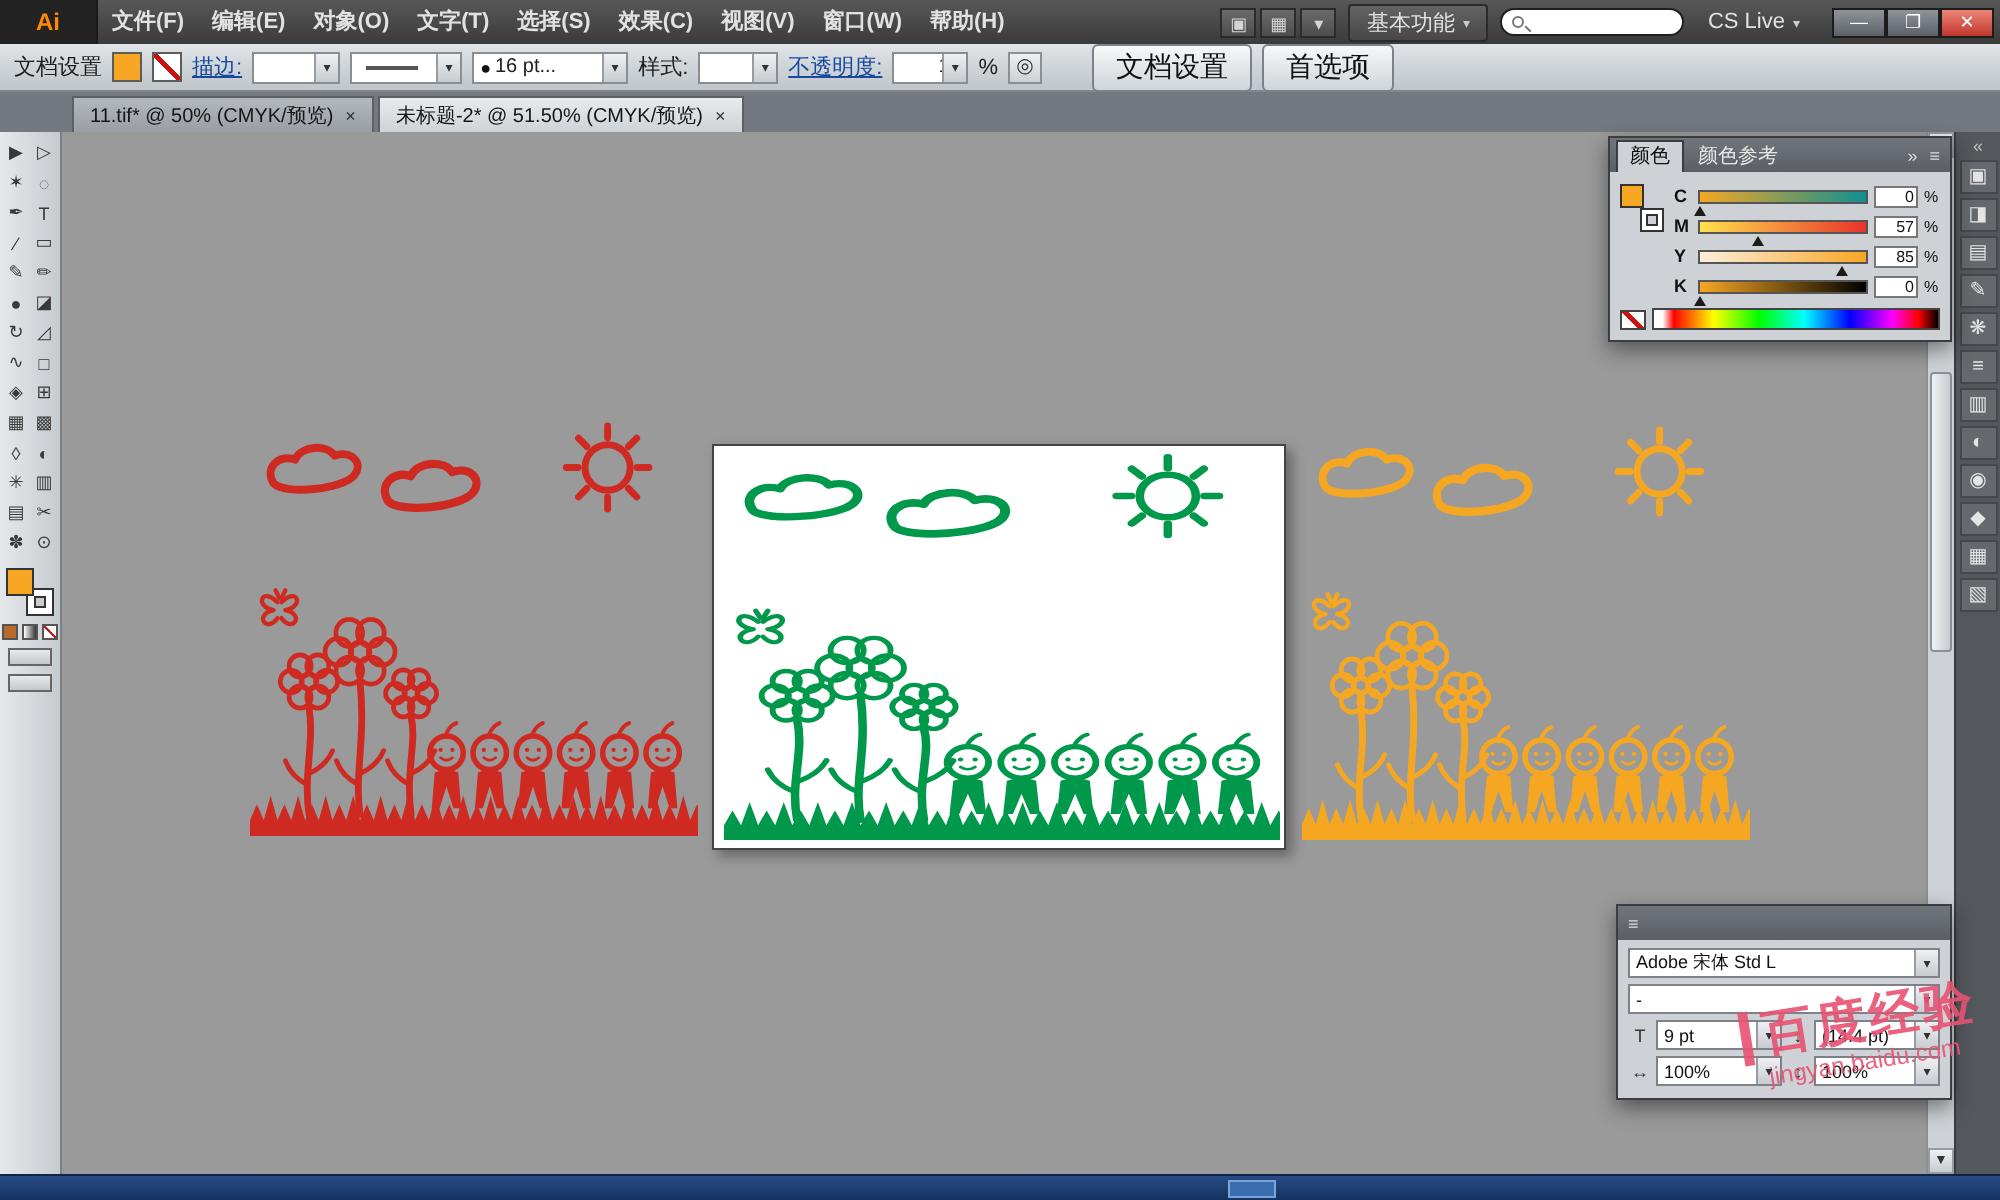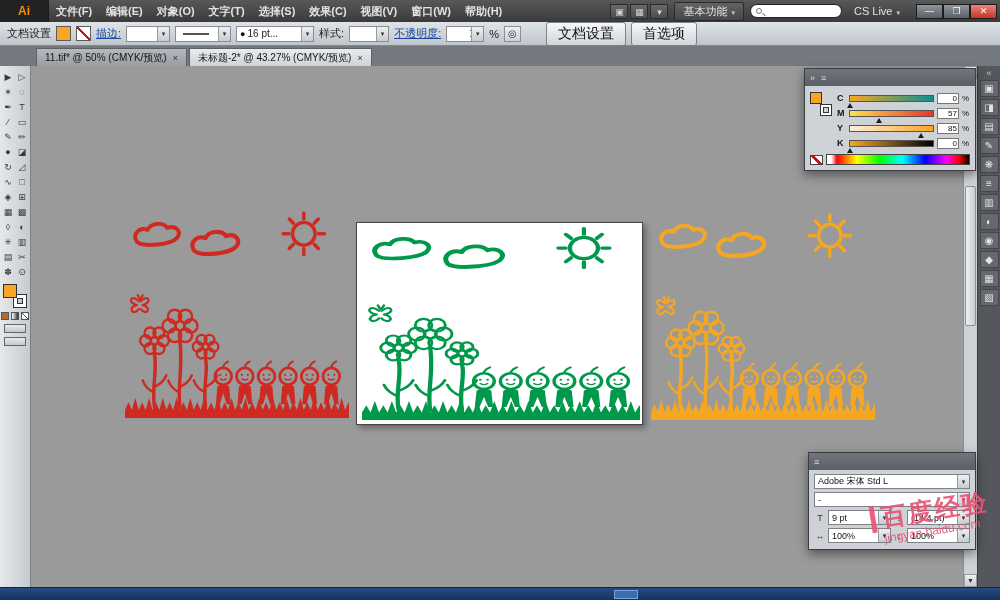--- a/index.html
+++ b/index.html
@@ -225,21 +225,21 @@
     <button class="cbtn push">文档设置</button>
     <button class="cbtn">首选项</button>
   </div>
 
   <div class="tabsbar">
       <div class="doc-tab">
         <span class="tab-label">11.tif* @ 50% (CMYK/预览)</span>
         <span class="tab-close">×</span>
       </div>
       <div class="doc-tab active">
-        <span class="tab-label">未标题-2* @ 43.27% (CMYK/预览)</span>
+        <span class="tab-label">未标题-2* @ 51.50% (CMYK/预览)</span>
         <span class="tab-close">×</span>
       </div>
     </div>
 
   <div class="main">
 
     <div class="toolbar">
       <div class="tools">
           <div class="tool">▶</div>
           <div class="tool">▷</div>
@@ -611,20 +611,24 @@
     </div>
   </div>
 
 
   <div class="taskbar">
     <span class="taskbar-item"></span>
   </div>
 
   <div class="panel" id="color-panel">
     <div class="p-header">
+      <div class="p-tabs">
+          <span class="p-tab active">颜色</span>
+          <span class="p-tab">颜色参考</span>
+        </div>
       <span class="p-hicon">»</span>
       <span class="p-hicon">≡</span>
     </div>
     <div class="cp-body">
       <div class="cp-fs">
         <span class="cp-stroke"></span>
         <span class="cp-fill"></span>
       </div>
       <div class="cp-sliders">
           <div class="cp-row">

